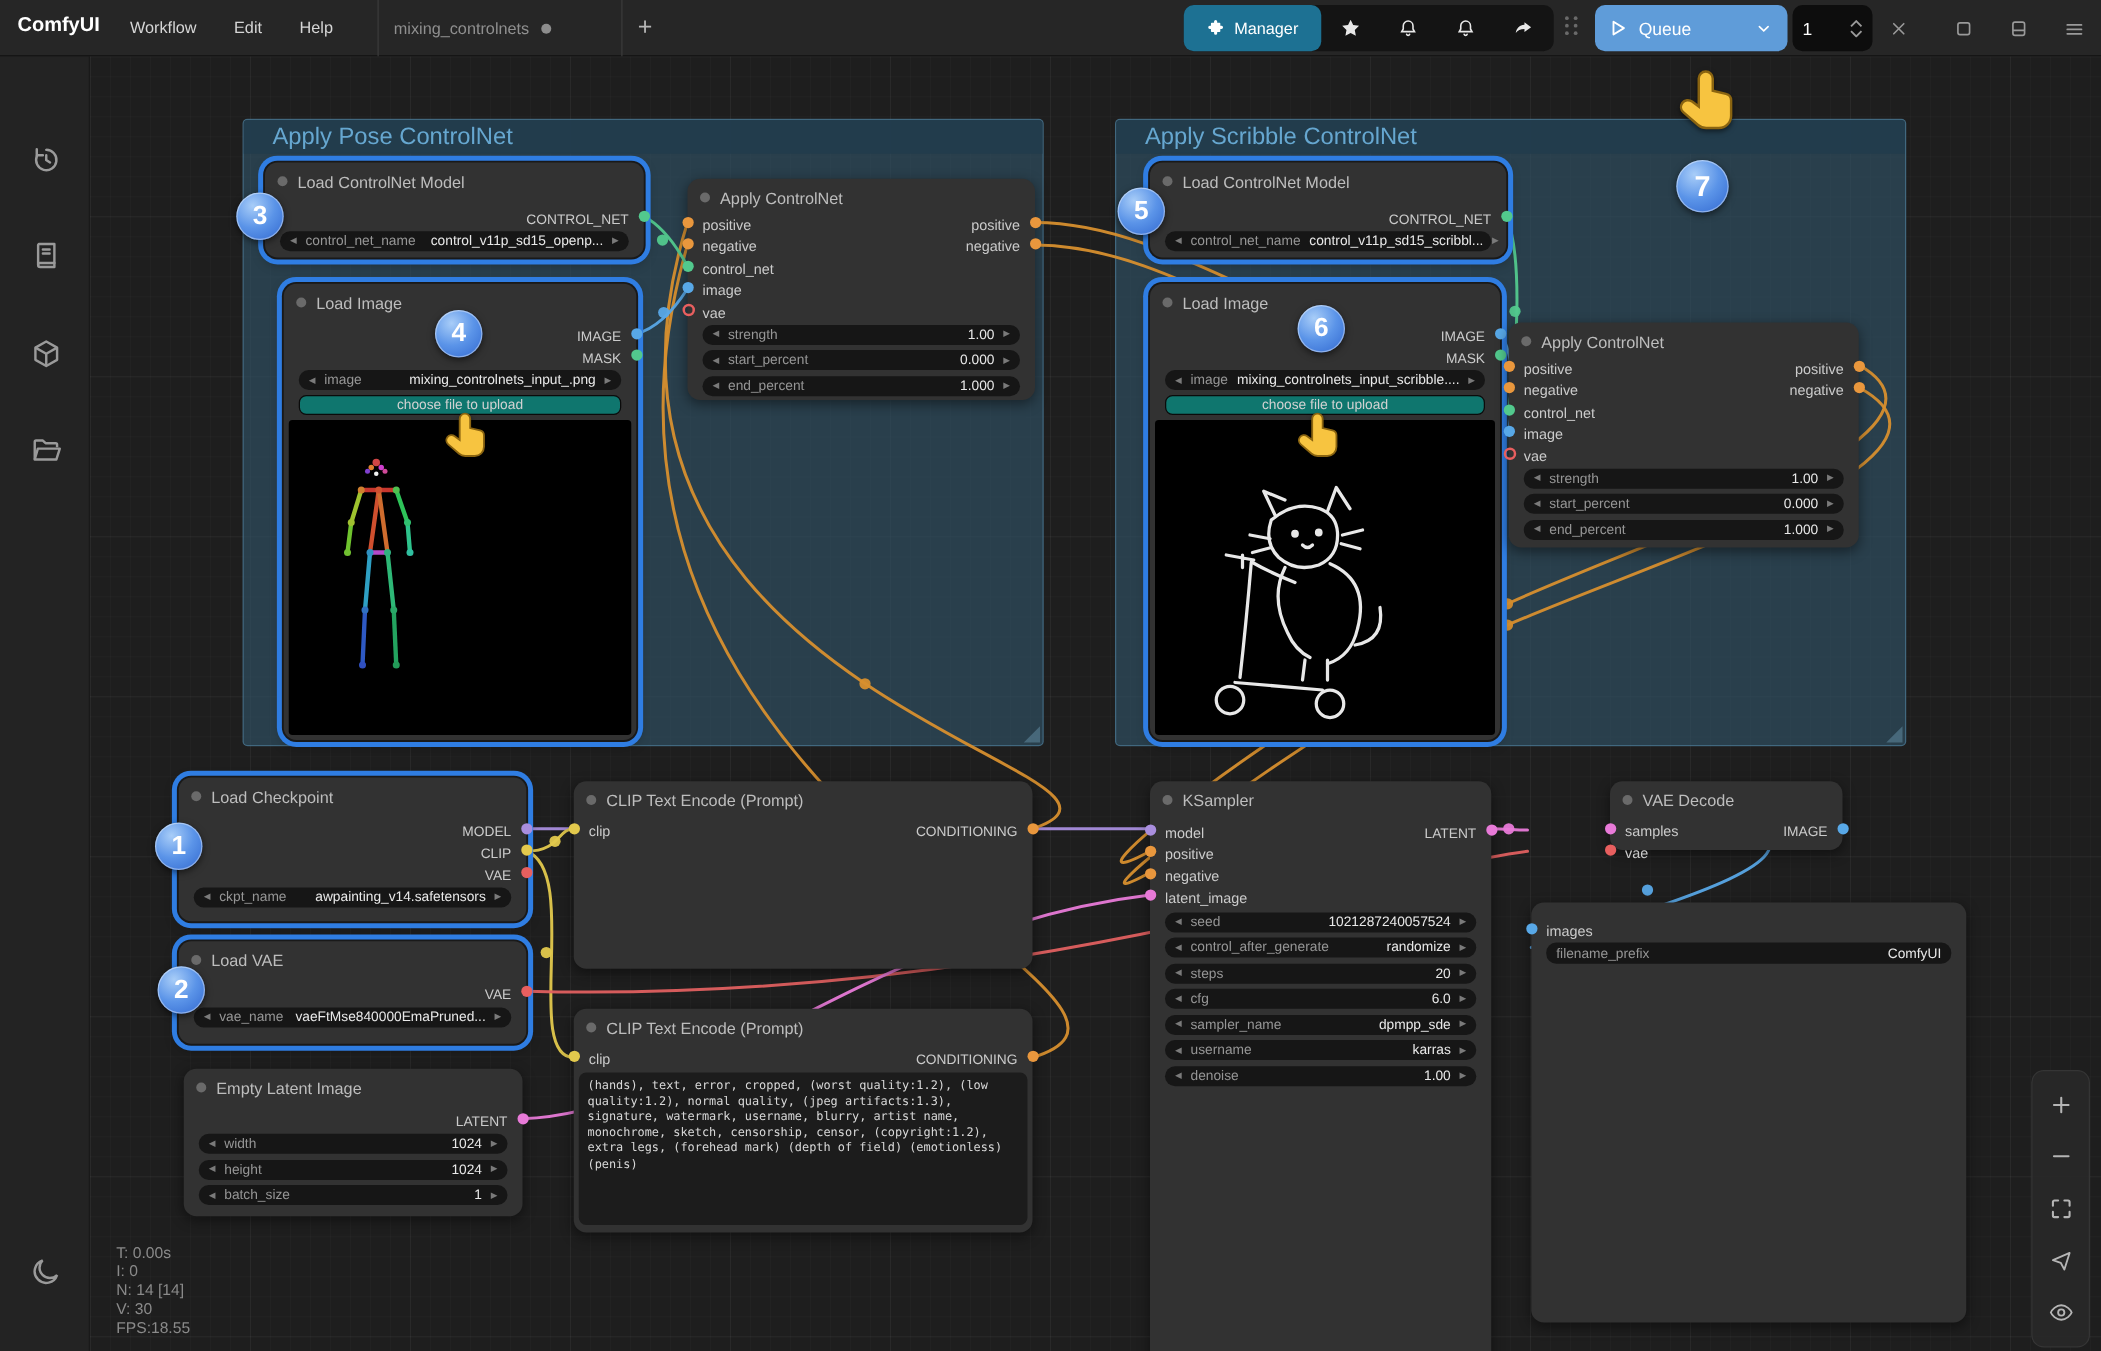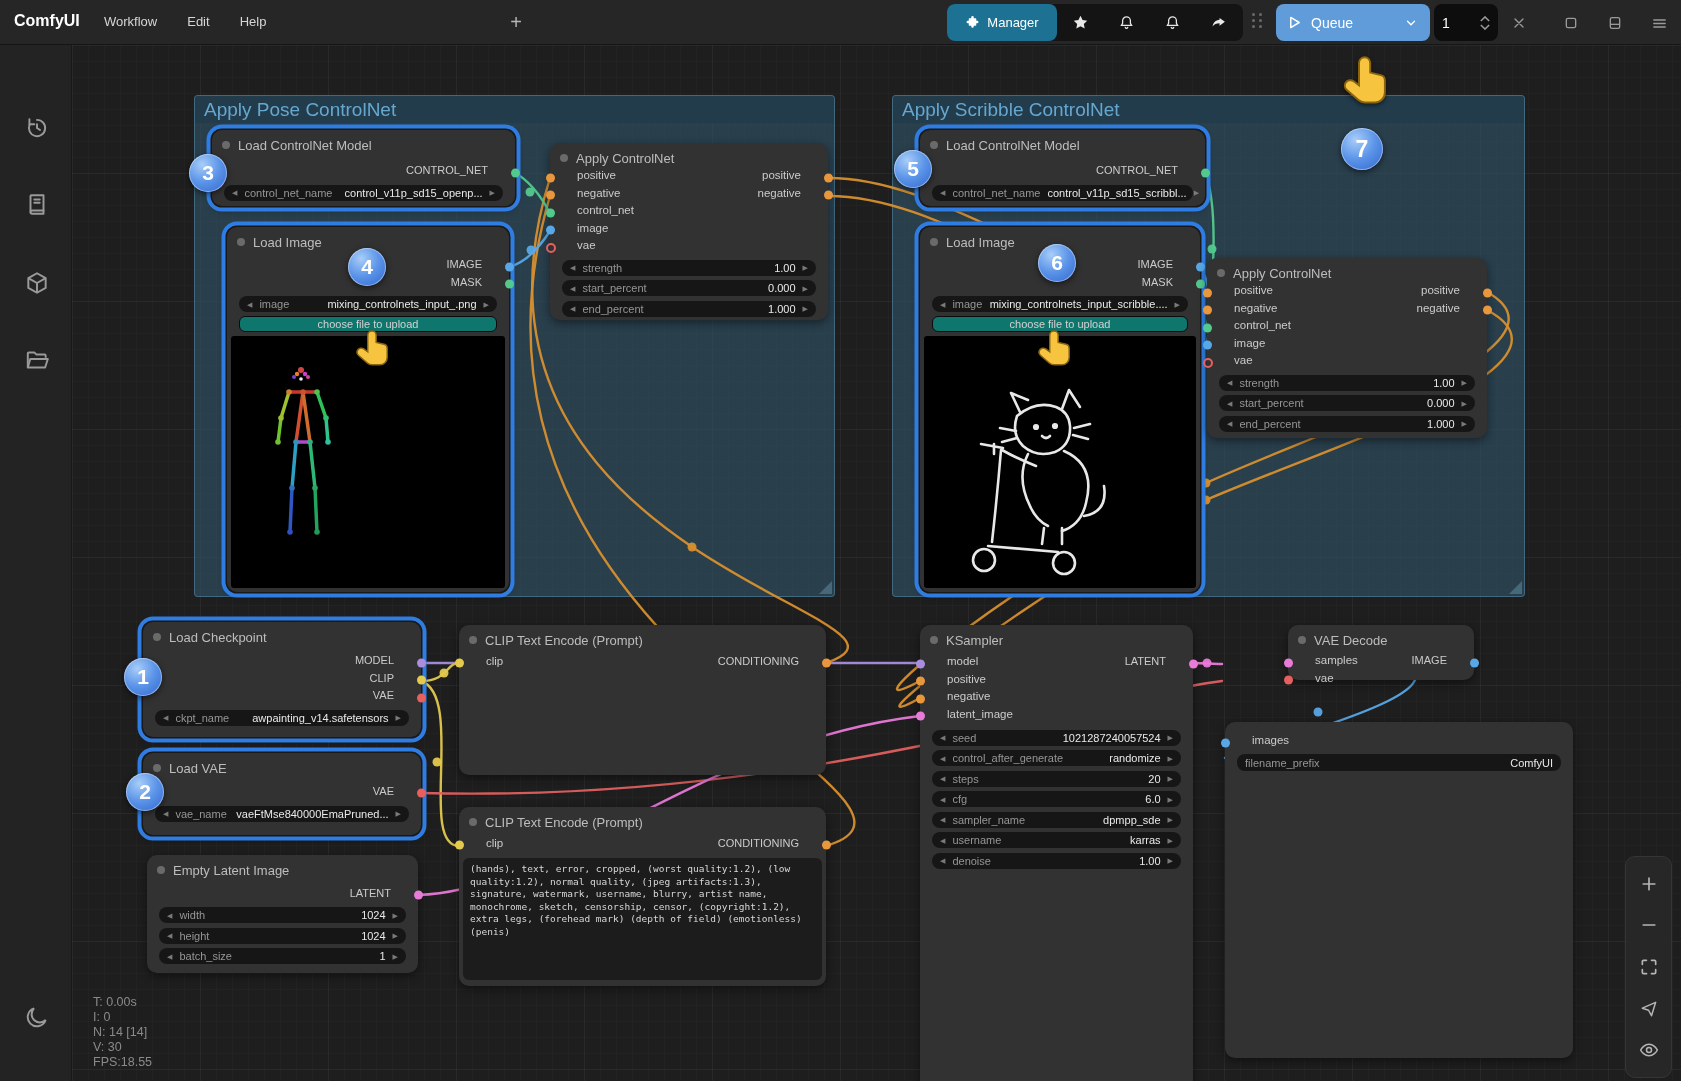--- a/index.html
+++ b/index.html
@@ -30,36 +30,36 @@
   .countbox{position:absolute;left:1434px;top:4px;width:64px;height:37px;background:#0d0d0d;border-radius:8px;display:flex;align-items:center;color:#fff;font-size:14px;padding:0 8px}
   .spin{margin-left:auto;display:flex;flex-direction:column;gap:2px}
   .winico{position:absolute;top:10px;width:26px;height:26px;display:flex;align-items:center;justify-content:center;color:#8f8f8f}
 
   
   .sidebar{position:absolute;left:0;top:45px;width:72px;bottom:0;background:#232323;border-right:1px solid #191919;z-index:80}
   .sico{position:absolute;left:24px;width:26px;height:26px}
 
   
   .grp{position:absolute;background:rgba(47,80,99,.68);border:1px solid rgba(95,155,190,.45);border-radius:4px;z-index:10}
-  .grp-hd{height:27px;background:rgba(33,60,77,.9);border-radius:3px 3px 0 0;display:flex;align-items:center;padding:0 9px;font-size:19px;color:#66a7d0}
+  .grp-hd{height:27px;background:rgba(33,60,77,.9);border-radius:3px 3px 0 0;display:flex;align-items:center;padding:0 23px;font-size:19px;color:#66a7d0}
   .grp::after{content:"";position:absolute;right:2px;bottom:2px;border-left:13px solid transparent;border-bottom:13px solid rgba(130,180,210,.35)}
 
   
   .wires{position:absolute;left:0;top:0;z-index:20;pointer-events:none}
   .w{fill:none;stroke-width:2.4;stroke-linecap:round;opacity:.95}
   .or{stroke:#d78f2e}.gr{stroke:#52c98d}.bl{stroke:#58a8e7}.pu{stroke:#a98ede}.ye{stroke:#e3c94d}.pk{stroke:#e87ad8}.rd{stroke:#e06060}
   .wd{stroke:none;opacity:.95}
   .wd.or{fill:#d78f2e}.wd.gr{fill:#52c98d}.wd.bl{fill:#58a8e7}.wd.ye{fill:#e3c94d}.wd.pk{fill:#e87ad8}
 
   
   .node{position:absolute;background:#323232;border-radius:10px;box-shadow:0 3px 10px rgba(0,0,0,.45);color:#c6c6c6;z-index:30}
   .sel{box-shadow:0 0 0 1.5px #191919,0 0 0 5.5px #2f7de2,0 3px 10px rgba(0,0,0,.45)}
   .ntitle{display:flex;align-items:center;gap:8px;height:26px;padding:4px 10px 0;font-size:13px;color:#bdbdbd;white-space:nowrap}
   .ndot{width:8px;height:8px;border-radius:50%;background:#6a6a6a;flex:none}
-  .row{position:relative;height:17.5px;display:flex;align-items:flex-start;padding:0 27px;font-size:11.5px;color:#cbcbcb}
+  .row{position:relative;height:17.5px;display:flex;align-items:flex-end;padding:0 12px;font-size:11.5px;color:#cbcbcb}
   .row.both{justify-content:space-between}
   .row.outonly{justify-content:flex-end}
   .caps{font-size:11px}
   .pin{position:absolute;width:9px;height:9px;border-radius:50%;top:50%;transform:translateY(-50%)}
   .pin.l{left:-4.5px}.pin.r{right:-4.5px}
   .pin.ring{width:10px;height:10px;background:transparent;border:2.5px solid #e85f5f}
   .p-or{background:#e9973d}.p-gr{background:#52c98d}.p-bl{background:#58a8e7}.p-rd{background:#e85f5f}.p-pu{background:#a98ede}.p-ye{background:#e3c94d}.p-pk{background:#e87ad8}
   .widget{display:flex;align-items:center;height:16px;margin:3px 12px 0;background:#161616;border-radius:8px;padding:0 8px;font-size:11px;gap:7px}
   .m45{margin-top:4.5px}
   .wa{color:#7a7a7a;font-size:7px;flex:none;line-height:1}
@@ -640,20 +640,24 @@
       </svg>
   </div>
 
   <div class="topbar">
     <div class="logo">ComfyUI</div>
     <div class="menus">
       <span>Workflow</span>
       <span>Edit</span>
       <span>Help</span>
     </div>
+    <div class="tabwrap">
+      <span class="tabname">mixing_controlnets</span>
+      <span class="tabdot"></span>
+    </div>
     <div class="addtab">+</div>
 
     <div class="mgrbox">
       <div class="mgrbtn">
         <svg width="15" height="15" viewBox="0 0 24 24" fill="#fff">
             <path d="M10 3.5a2 2 0 0 1 4 0V5h3a1 1 0 0 1 1 1v3h1.5a2 2 0 0 1 0 4H18v3a1 1 0 0 1-1 1h-3v1.5a2 2 0 0 1-4 0V17H7a1 1 0 0 1-1-1v-3H4.5a2 2 0 0 1 0-4H6V6a1 1 0 0 1 1-1h3z"></path>
           </svg>
         <span>Manager</span>
       </div>
       <div class="mico">

